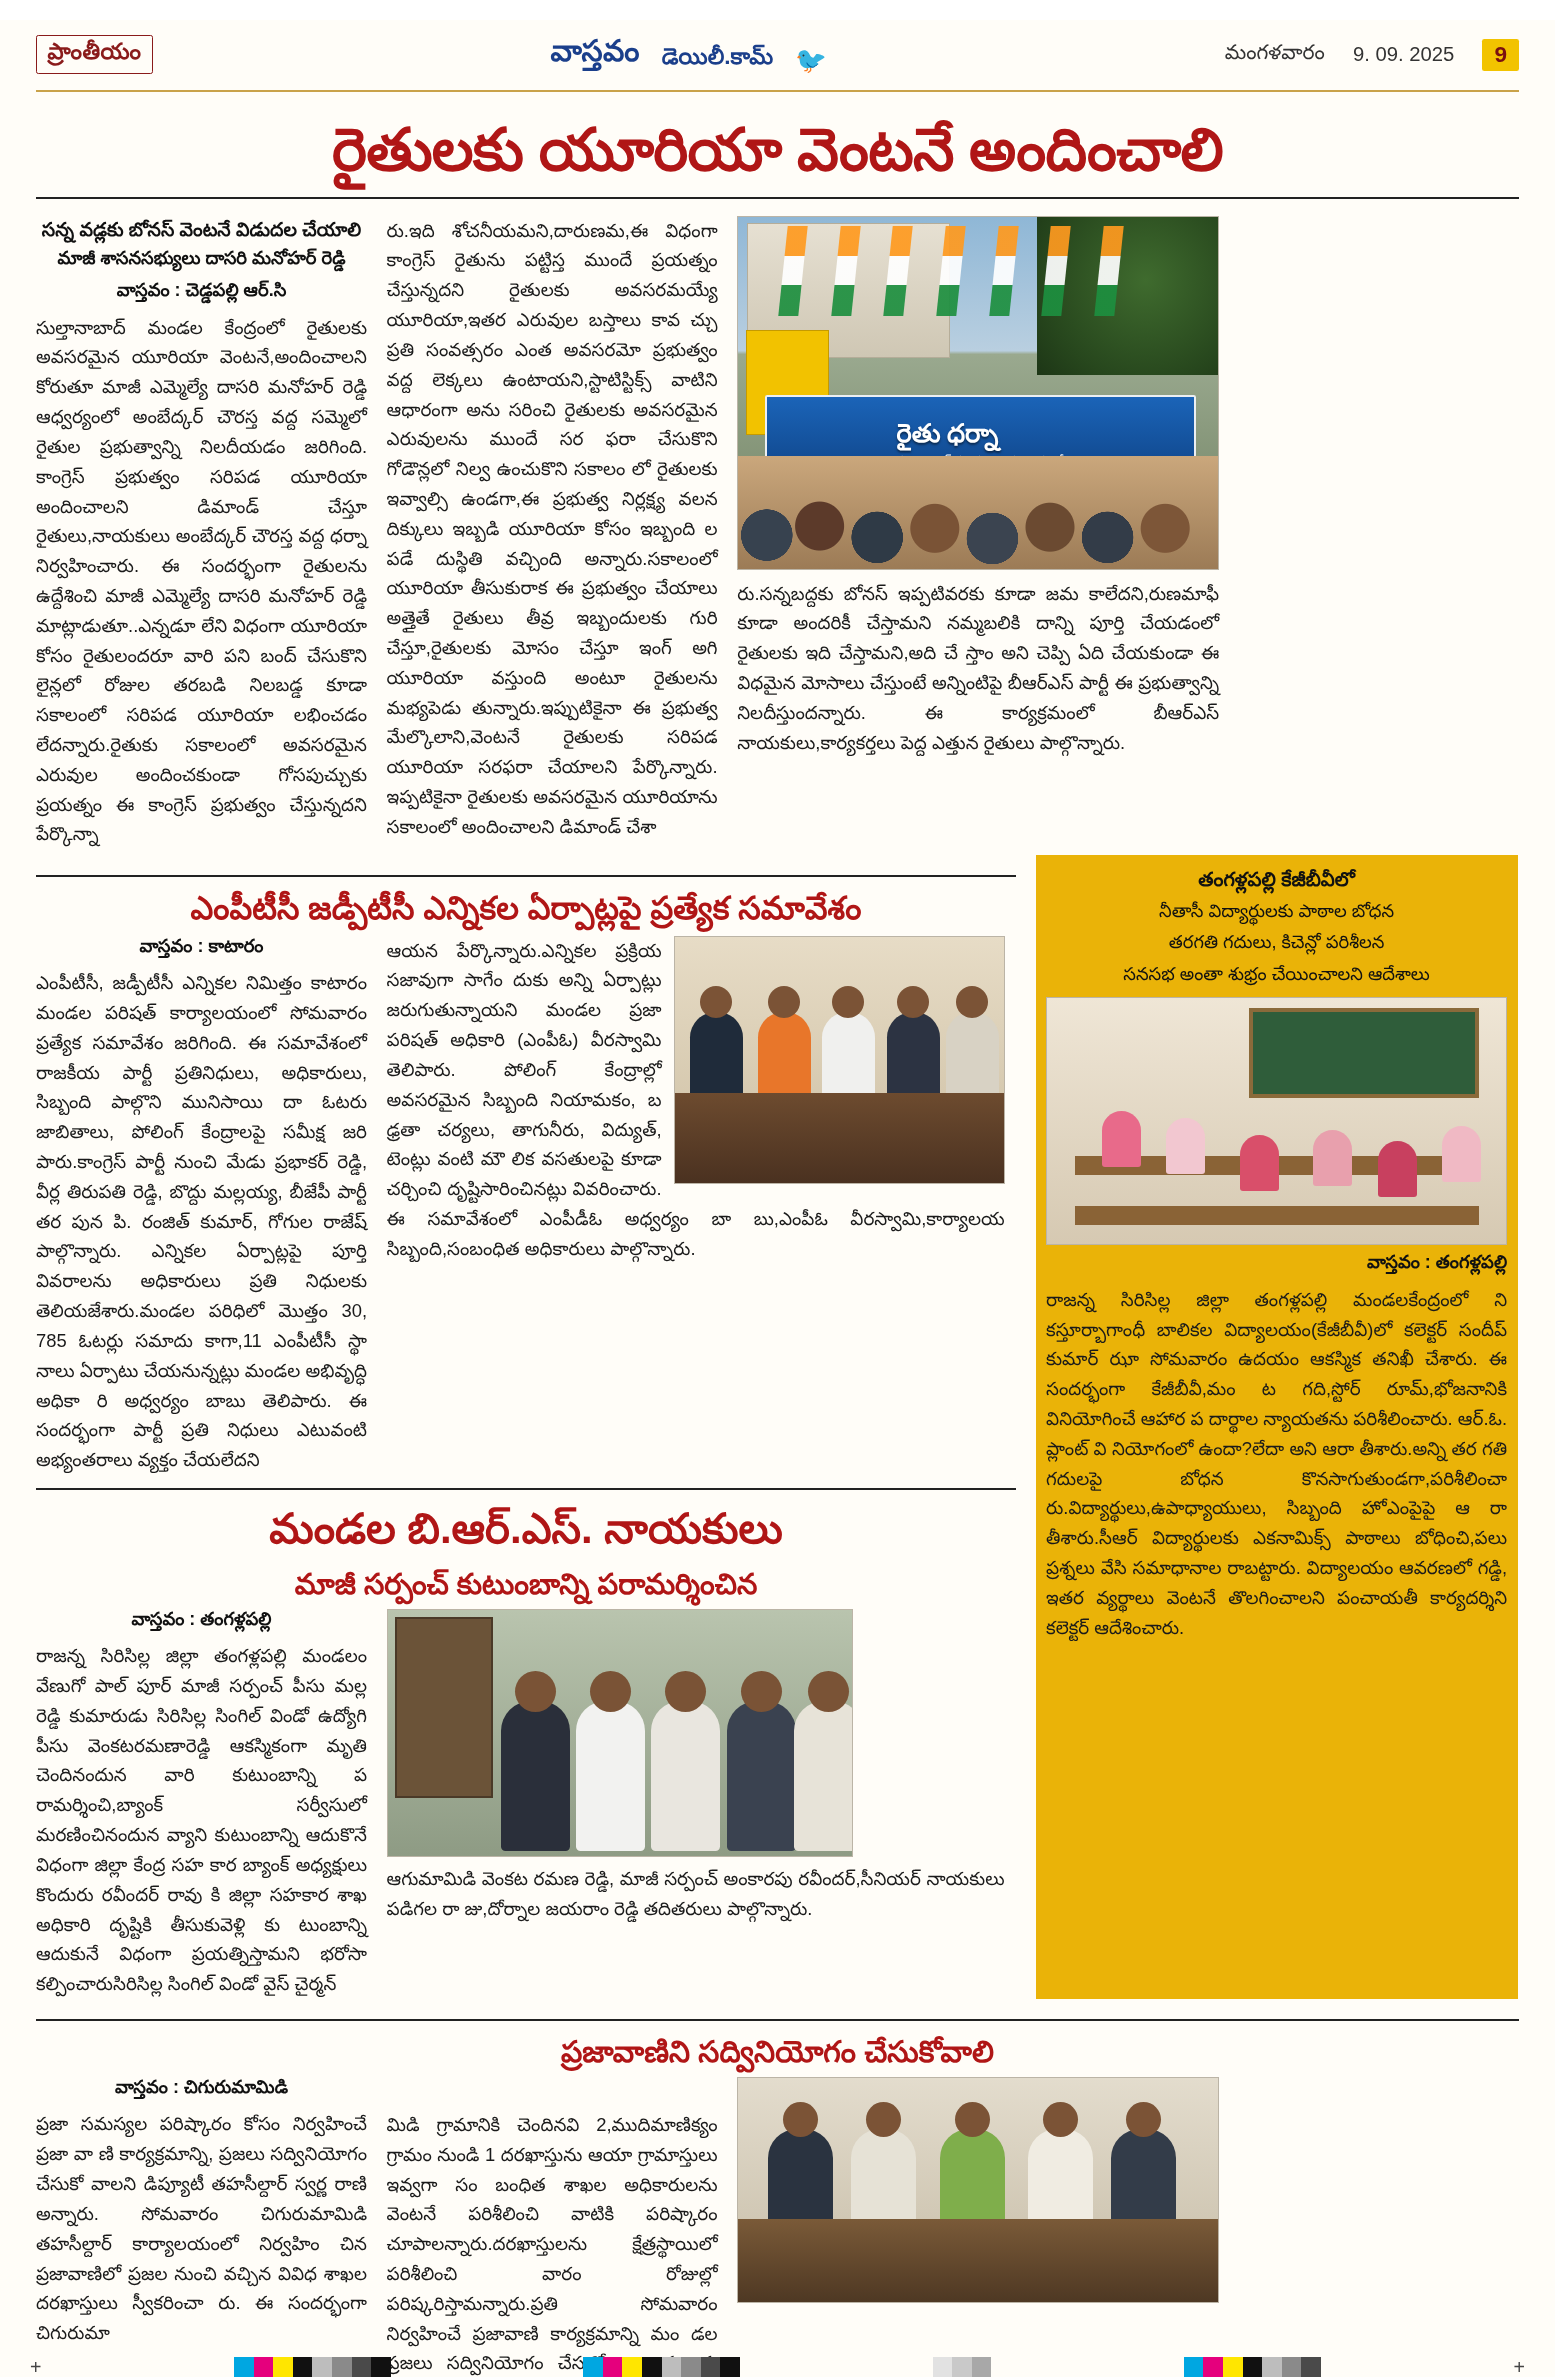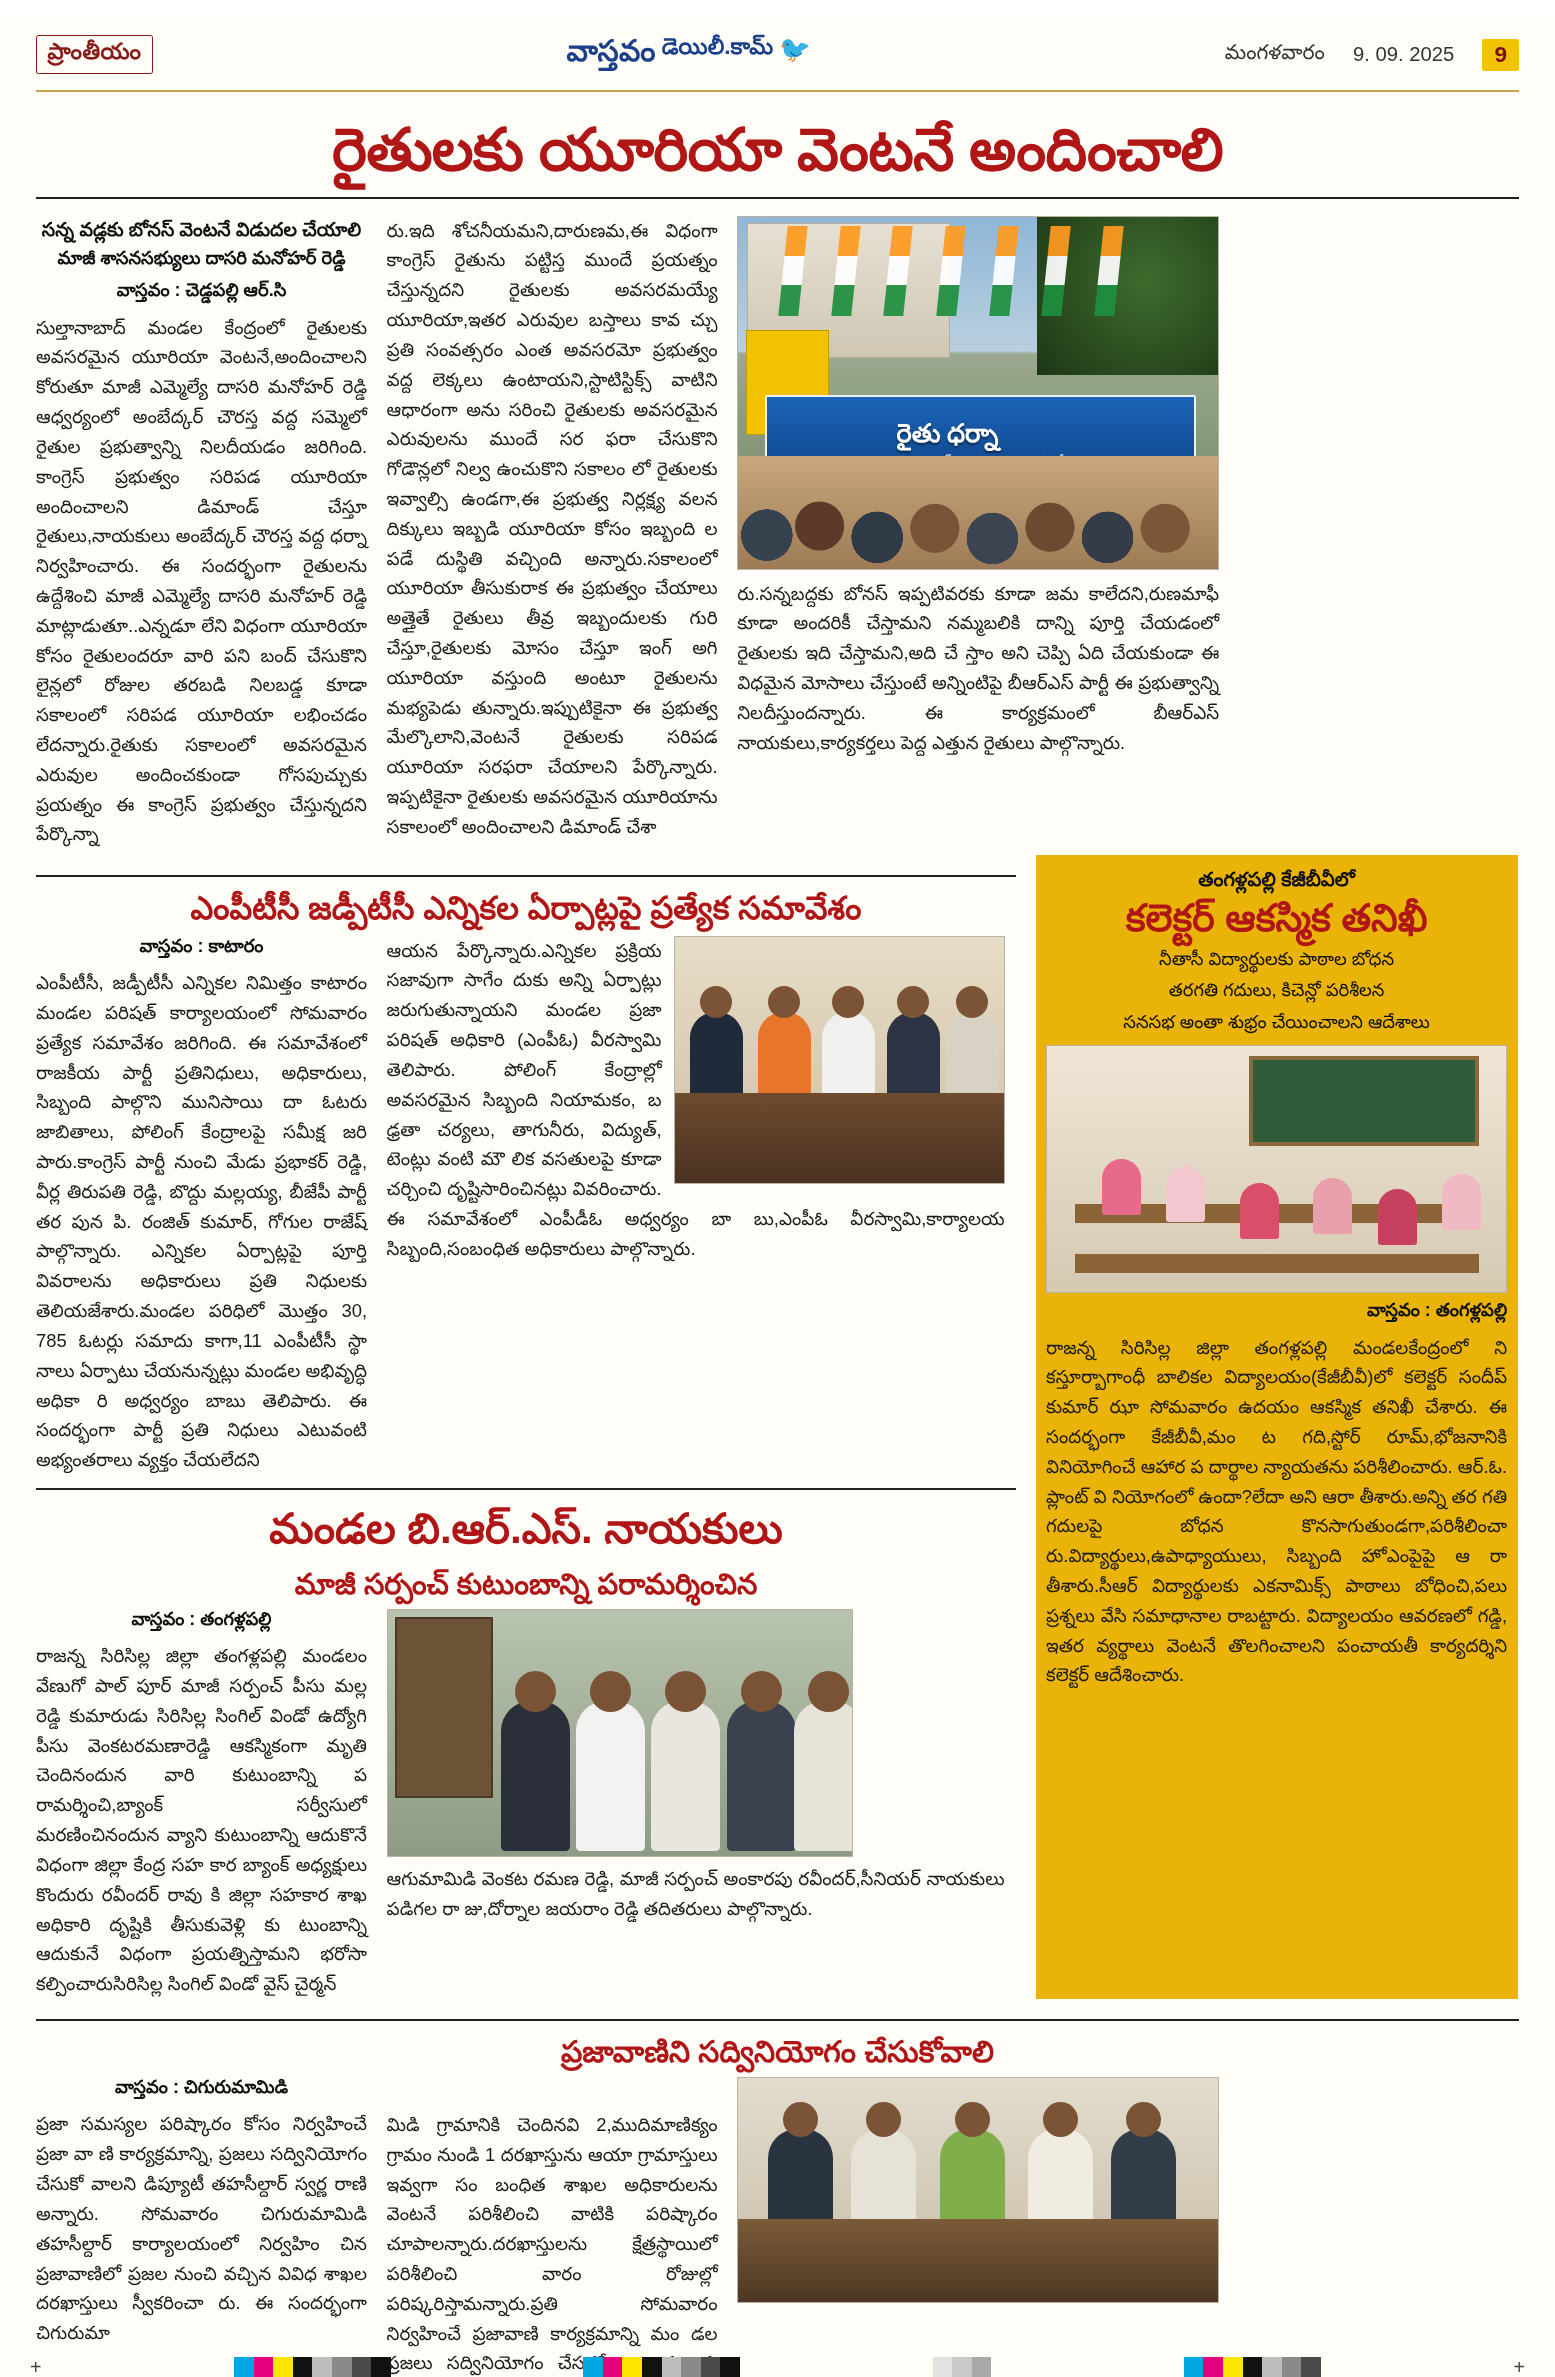--- a/index.html
+++ b/index.html
@@ -33,22 +33,22 @@
     font-size: 22.6px;
     font-weight: bold;
     color: #8a1b1b;
     border: 1.5px solid #8a1b1b;
     padding: 3px 10.5px;
     border-radius: 2.3px;
     letter-spacing: 0.4px;
   }
   .brand {
     display: flex;
-    align-items: flex-start;
-    gap: 6px;
+    align-items: flex-end;
+    gap: 22px;
   }
   .brand-name {
     font-size: 30px;
     font-weight: bold;
     color: #1b3f8b;
     letter-spacing: 0.4px;
   }
   .brand-sub {
     font-size: 22.6px;
     font-weight: bold;
@@ -410,21 +410,20 @@
                 <span class="hd"></span>
               </div>
           </div>
           <div class="col-text">ఆగుమామిడి వెంకట రమణ రెడ్డి, మాజీ సర్పంచ్ అంకారపు రవీందర్,సీనియర్ నాయకులు పడిగల రా జు,దోర్నాల జయరాం రెడ్డి తదితరులు పాల్గొన్నారు.</div>
         </div>
       </div>
     </div>
 
     <div class="mid-right">
       <div class="right-kicker" style="margin-top:10.5px;">తంగళ్లపల్లి కేజీబీవీలో</div>
-      <div class="sec-head-red" style="font-size:38px; margin-top:3px;">కలెక్టర్ ఆకస్మిక తనిఖీ</div>
       <div class="right-sub">నీతాసీ విద్యార్థులకు పాఠాల బోధన</div>
       <div class="right-sub">తరగతి గదులు, కిచెన్లో పరిశీలన</div>
       <div class="right-sub">సనసభ అంతా శుభ్రం చేయించాలని ఆదేశాలు</div>
 
       <div class="photo classroom" style="margin-top:9px;">
         <div class="board"></div>
         <div class="bench" style="top:158px;"></div>
         <div class="bench" style="top:208px;"></div>
         <div class="kid" style="left:12%; top:113px; background:#e86a8a;"></div>
         <div class="kid" style="left:26%; top:120px; background:#f2c7d0;"></div>

